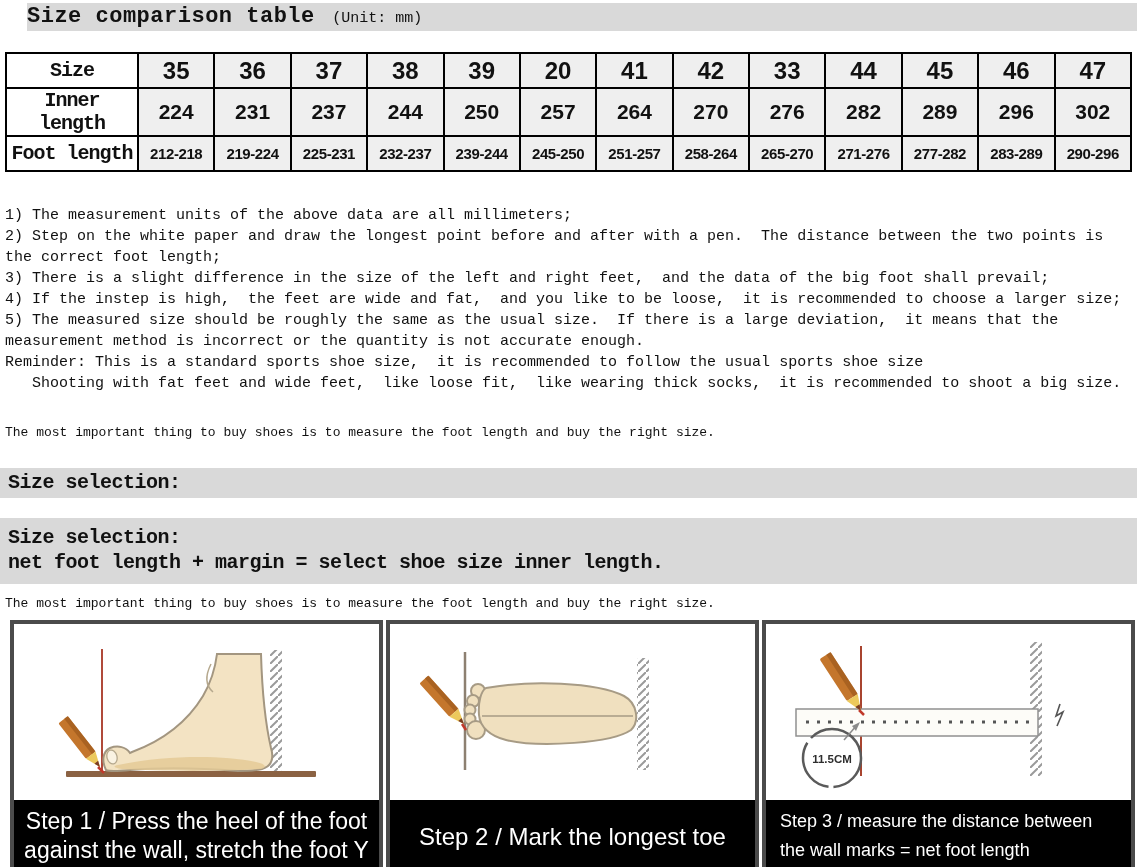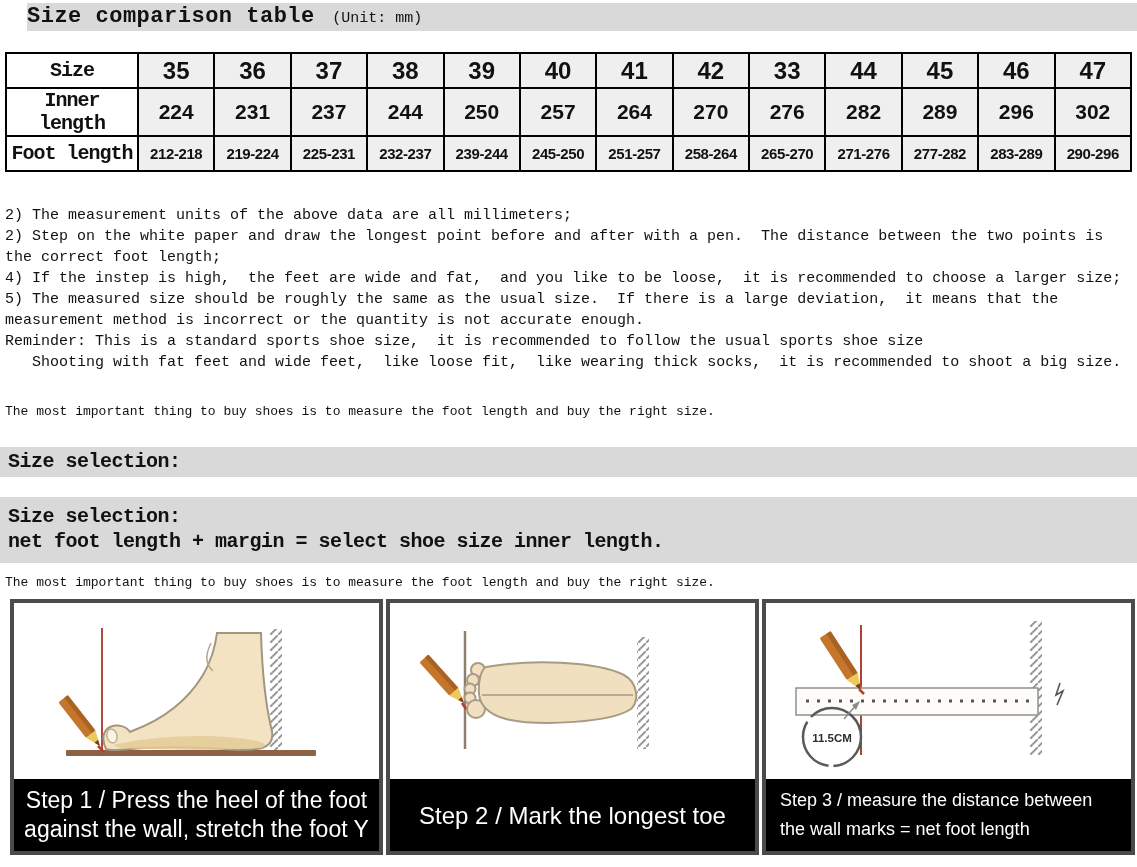--- a/index.html
+++ b/index.html
@@ -66,21 +66,21 @@
 
 <table class="size-table">
   <tbody>
     <tr class="size-row">
       <td class="label">Size</td>
     <td>35</td>
         <td>36</td>
         <td>37</td>
         <td>38</td>
         <td>39</td>
-        <td>40</td>
+        <td>20</td>
         <td>41</td>
         <td>42</td>
         <td>33</td>
         <td>44</td>
         <td>45</td>
         <td>46</td>
         <td>47</td>
       </tr>
     <tr class="inner-row">
       <td class="label">Inner length</td>
@@ -111,22 +111,23 @@
         <td>265-270</td>
         <td>271-276</td>
         <td>277-282</td>
         <td>283-289</td>
         <td>290-296</td>
       </tr>
   </tbody>
 </table>
 
 <div class="notes">
-  <p>2) The measurement units of the above data are all millimeters;</p>
+  <p>1) The measurement units of the above data are all millimeters;</p>
   <p>2) Step on the white paper and draw the longest point before and after with a pen.  The distance between the two points is the correct foot length;</p>
+  <p>3) There is a slight difference in the size of the left and right feet,  and the data of the big foot shall prevail;</p>
   <p>4) If the instep is high,  the feet are wide and fat,  and you like to be loose,  it is recommended to choose a larger size;</p>
   <p>5) The measured size should be roughly the same as the usual size.  If there is a large deviation,  it means that the measurement method is incorrect or the quantity is not accurate enough.</p>
   <p>Reminder: This is a standard sports shoe size,  it is recommended to follow the usual sports shoe size</p>
   <p>   Shooting with fat feet and wide feet,  like loose fit,  like wearing thick socks,  it is recommended to shoot a big size.</p>
 </div>
 
 <div class="important-note">The most important thing to buy shoes is to measure the foot length and buy the right size.</div>
 
 <div class="gray-heading">Size selection:</div>
 

